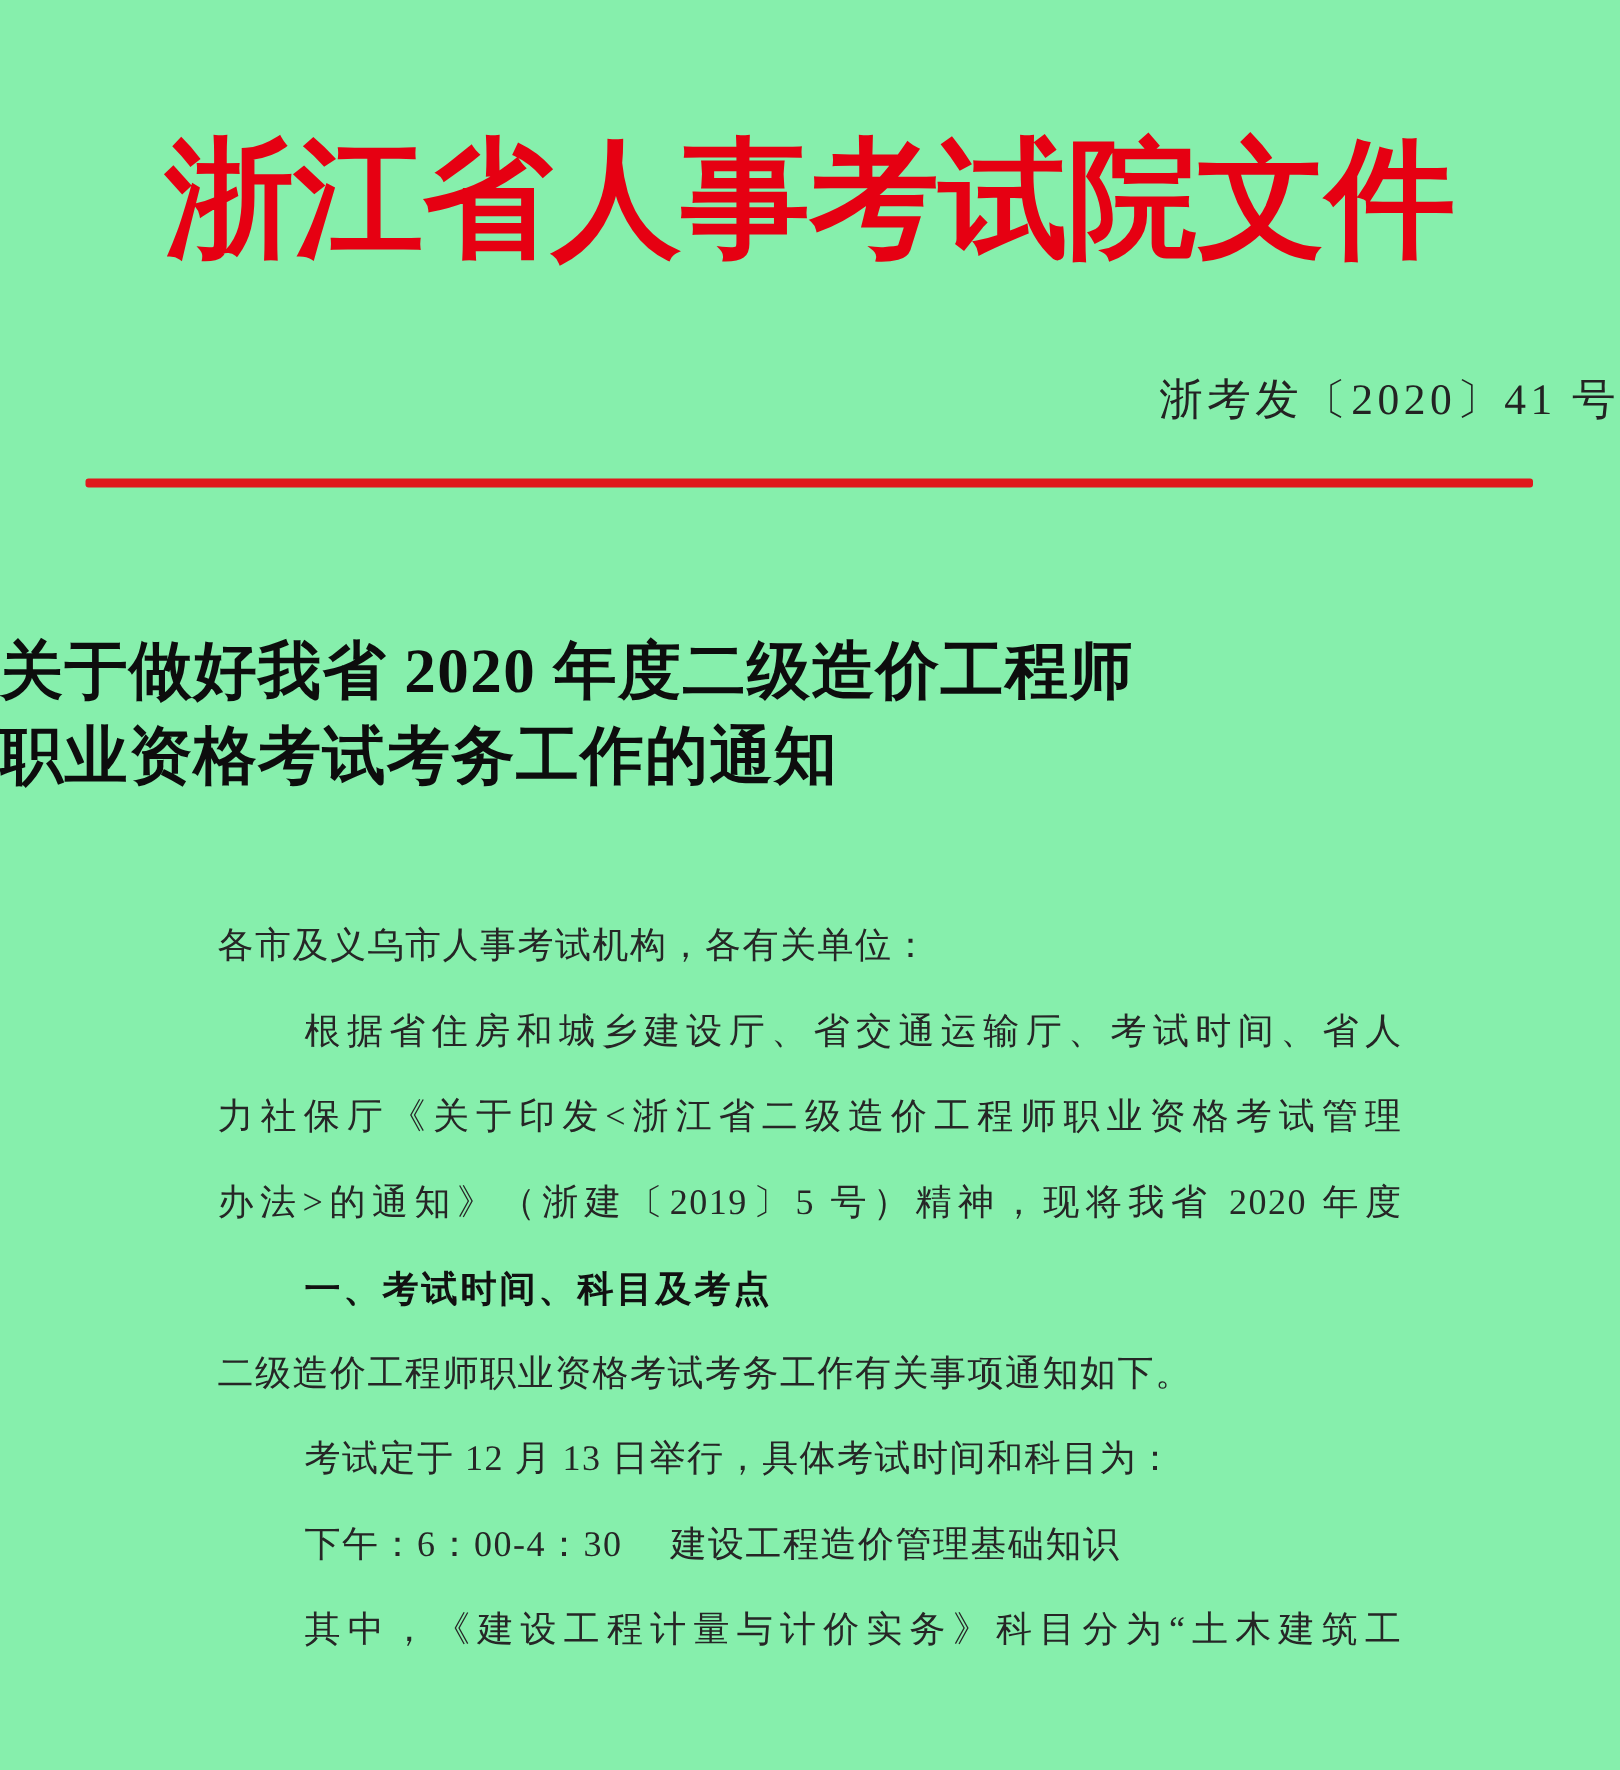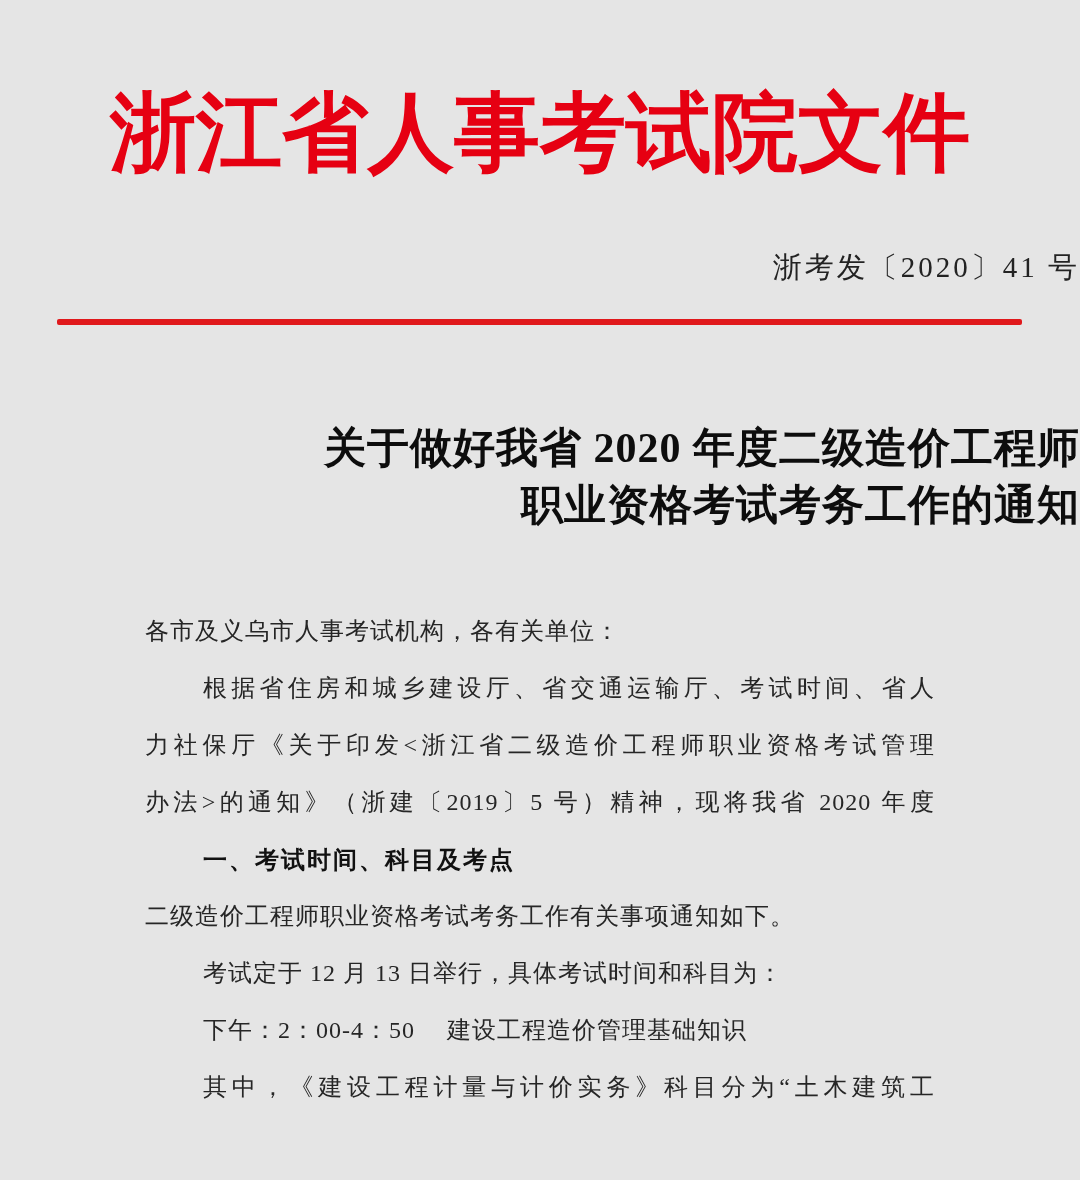--- a/index.html
+++ b/index.html
@@ -4,21 +4,21 @@
 <style>
   html, body {
     margin: 0;
     padding: 0;
     background: #ffffff;
   }
   .page {
     position: relative;
     width: 1080px;
     height: 1180px;
-    background: #e5e5e5;
+    background: #86efac;
     overflow: hidden;
     font-family: "Liberation Serif", "DejaVu Serif", serif;
     color: #1f1f1f;
   }
   .banner-title {
     position: absolute;
     top: 68px;
     left: 0;
     width: 100%;
     text-align: center;
@@ -47,21 +47,21 @@
     width: 965px;
     height: 6px;
     background: #e0191c;
     border-radius: 2px;
   }
   .notice-title {
     position: absolute;
     top: 420px;
     left: 0;
     width: 100%;
-    text-align: right;
+    text-align: left;
     font-size: 42px;
     line-height: 57px;
     font-weight: bold;
     color: #0d0d0d;
     letter-spacing: 1px;
   }
   .body-text {
     position: absolute;
     top: 603px;
     left: 145px;
@@ -107,17 +107,17 @@
   </div>
 
   <div class="body-text">
     <div class="body-line">各市及义乌市人事考试机构，各有关单位：</div>
     <div class="body-line indent fill">根据省住房和城乡建设厅、省交通运输厅、考试时间、省人</div>
     <div class="body-line fill">力社保厅《关于印发&lt;浙江省二级造价工程师职业资格考试管理</div>
     <div class="body-line fill">办法&gt;的通知》（浙建〔2019〕5 号）精神，现将我省 2020 年度</div>
     <div class="body-line indent section-heading">一、考试时间、科目及考点</div>
     <div class="body-line">二级造价工程师职业资格考试考务工作有关事项通知如下。</div>
     <div class="body-line indent">考试定于 12 月 13 日举行，具体考试时间和科目为：</div>
-    <div class="body-line indent">下午：2：00-4：50　 建设工程造价管理基础知识</div>
+    <div class="body-line indent">下午：6：00-4：30　 建设工程造价管理基础知识</div>
     <div class="body-line indent fill">其中，《建设工程计量与计价实务》科目分为“土木建筑工</div>
   </div>
 
 </div>
 
 </body></html>

